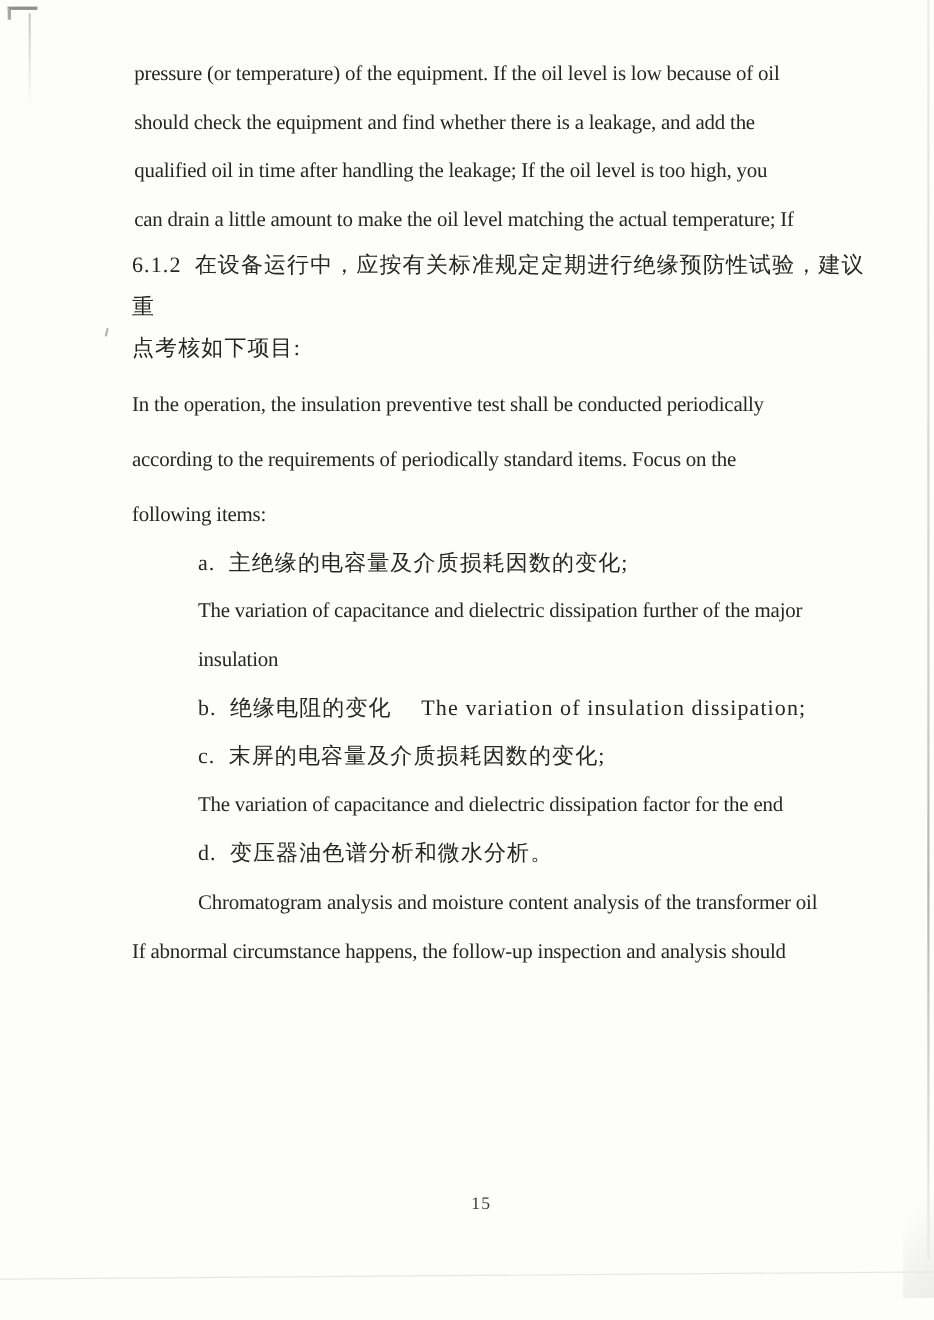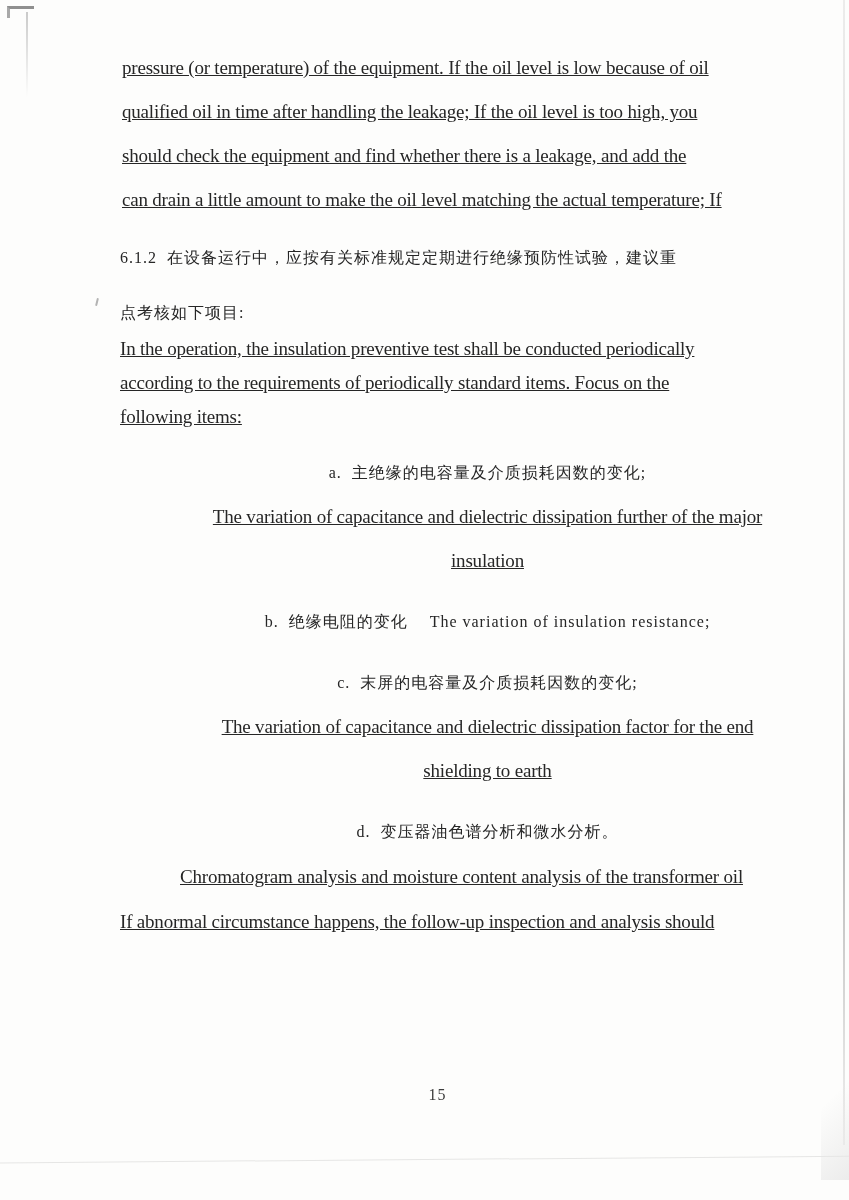--- a/index.html
+++ b/index.html
@@ -76,29 +76,29 @@
   
   .content {
     position: absolute;
     left: 120px;
     top: 46px;
     right: 54px;
   }
   .line {
     white-space: pre-wrap;
   }
-  .en  { font-size: 19px; letter-spacing: -0.2px; text-decoration: underline; }
-  .zh  { font-size: 16px; letter-spacing: 1px; margin-top: 17px; }
+  .en  { font-size: 19px; letter-spacing: -0.2px; }
+  .zh  { font-size: 20px; letter-spacing: 1px; }
   .ind-0 { margin-left: 0; }
   .ind-1 { margin-left: 2px; }
   .ind-2 { margin-left: 60px; }
   .p-loose .line { line-height: 44px; }
   .p-zh    .line { line-height: 38px; }
-  .p-tight .line { line-height: 34px; }
-  .p-items .line { line-height: 44px; text-align: center; }
+  .p-tight .line { line-height: 34px; margin-top: 16px; }
+  .p-items .line { line-height: 44px; }
   .p-close .line { line-height: 45px; }
   .p-items { margin-top: 4px; }
   .page-number {
     position: absolute;
     left: 0;
     right: 0;
     top: 1086px;
     text-align: center;
     font-size: 16px;
     color: #3c3c3c;
@@ -113,41 +113,40 @@
   <div class="corner-mark"></div>
   <div class="corner-tail"></div>
   <div class="scan-edge-line"></div>
   <div class="scan-edge-shade"></div>
   <div class="scan-fold"></div>
   <div class="scan-speck"></div>
 
   <div class="content" id="content">
       <div class="para p-loose">
         <div class="line ind-1 en">pressure (or temperature) of the equipment. If the oil level is low because of oil</div>
+        <div class="line ind-1 en">should check the equipment and find whether there is a leakage, and add the</div>
         <div class="line ind-1 en">qualified oil in time after handling the leakage; If the oil level is too high, you</div>
-        <div class="line ind-1 en">should check the equipment and find whether there is a leakage, and add the</div>
         <div class="line ind-1 en">can drain a little amount to make the oil level matching the actual temperature; If</div>
       </div>
       <div class="para p-zh">
         <div class="line ind-0 zh">6.1.2  在设备运行中，应按有关标准规定定期进行绝缘预防性试验，建议重</div>
         <div class="line ind-0 zh">点考核如下项目:</div>
       </div>
       <div class="para p-tight">
         <div class="line ind-0 en">In the operation, the insulation preventive test shall be conducted periodically</div>
         <div class="line ind-0 en">according to the requirements of periodically standard items. Focus on the</div>
         <div class="line ind-0 en">following items:</div>
       </div>
       <div class="para p-items">
         <div class="line ind-2 zh">a.  主绝缘的电容量及介质损耗因数的变化;</div>
         <div class="line ind-2 en">The variation of capacitance and dielectric dissipation further of the major</div>
         <div class="line ind-2 en">insulation</div>
-        <div class="line ind-2 zh">b.  绝缘电阻的变化　 The variation of insulation resistance;</div>
+        <div class="line ind-2 zh">b.  绝缘电阻的变化　 The variation of insulation dissipation;</div>
         <div class="line ind-2 zh">c.  末屏的电容量及介质损耗因数的变化;</div>
         <div class="line ind-2 en">The variation of capacitance and dielectric dissipation factor for the end</div>
-        <div class="line ind-2 en">shielding to earth</div>
         <div class="line ind-2 zh">d.  变压器油色谱分析和微水分析。</div>
       </div>
       <div class="para p-close">
         <div class="line ind-2 en">Chromatogram analysis and moisture content analysis of the transformer oil</div>
         <div class="line ind-0 en">If abnormal circumstance happens, the follow-up inspection and analysis should</div>
       </div>
     </div>
 
   <div class="page-number">15</div>
 </div>

